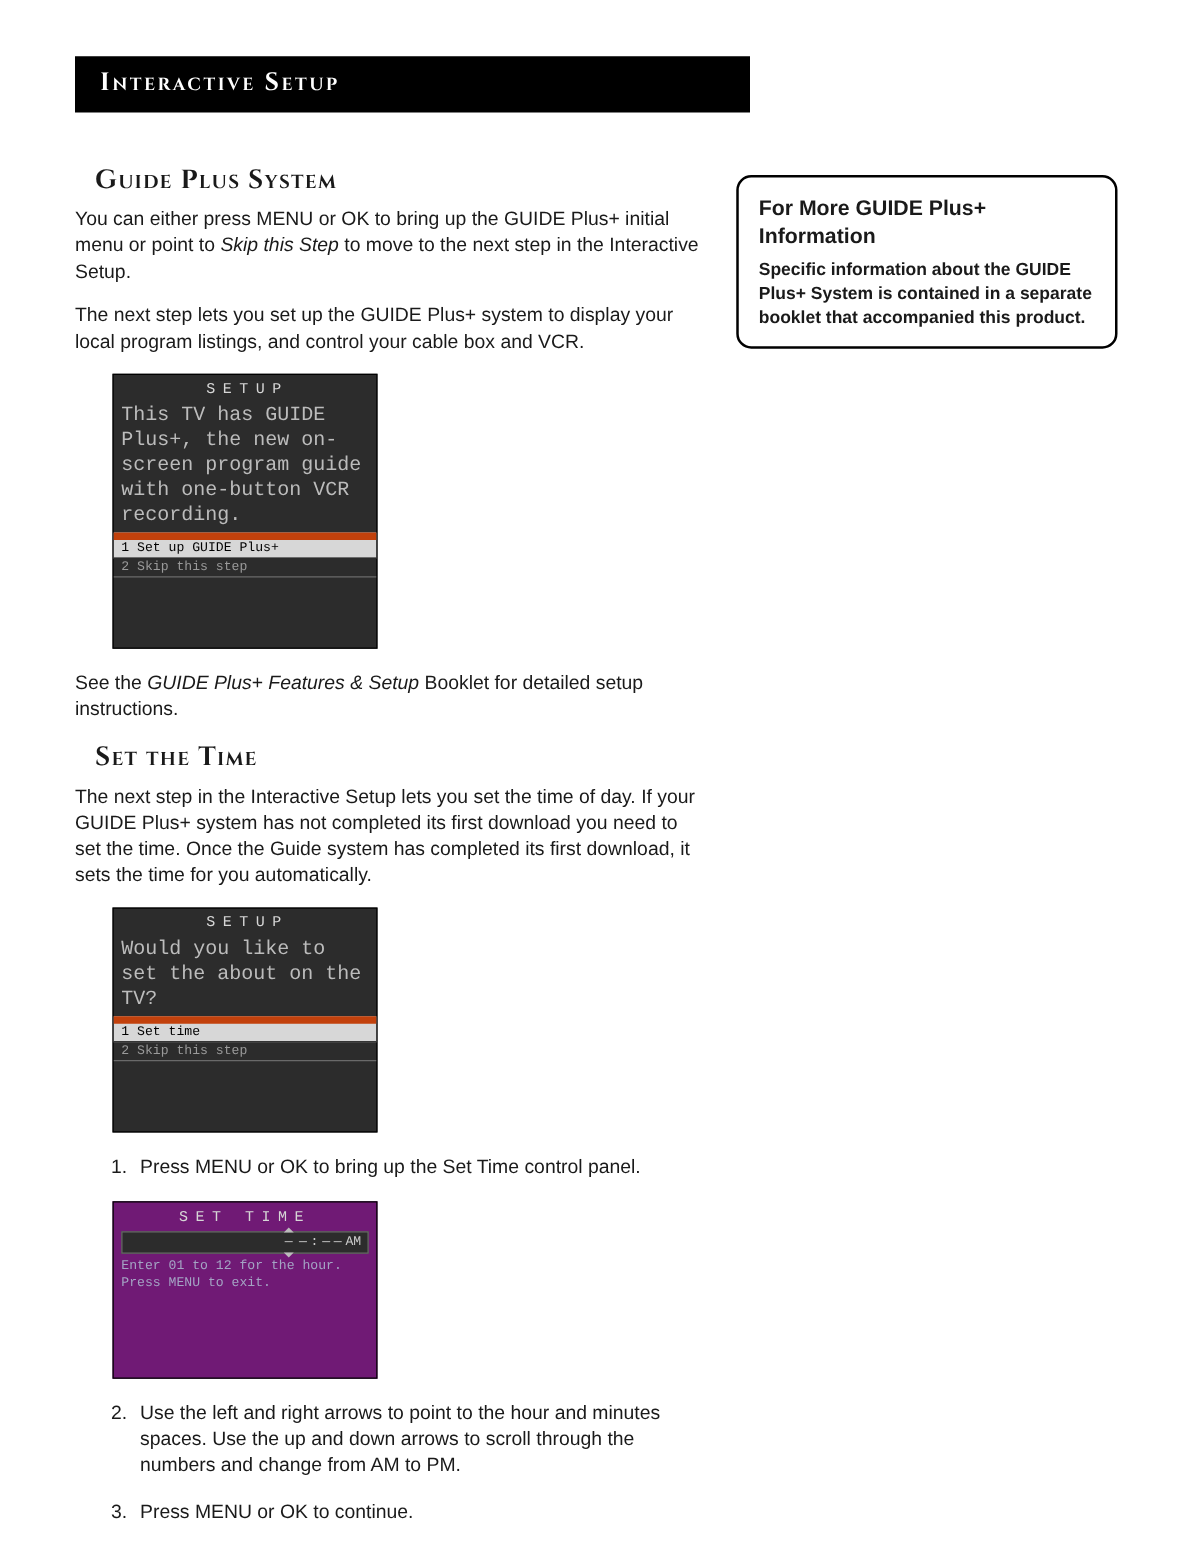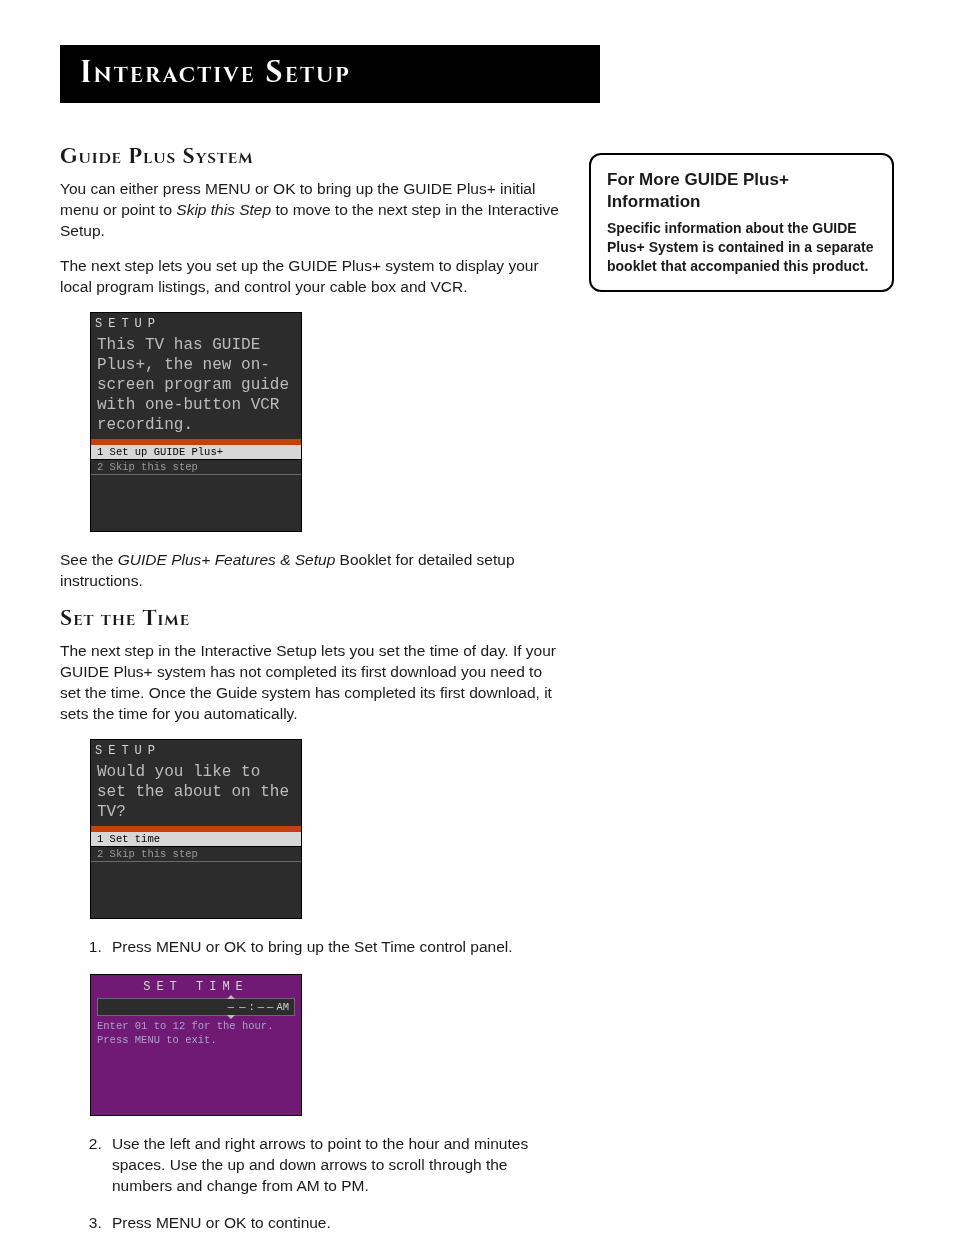--- a/index.html
+++ b/index.html
@@ -13,40 +13,40 @@
   .page {
     padding: 45px 60px 40px 60px;
     box-sizing: border-box;
   }
   .header-bar {
     background: #000;
     color: #fff;
     font-family: "Trajan Pro", "Cinzel", Georgia, serif;
     font-variant: small-caps;
     letter-spacing: 2px;
-    font-size: 30px;
+    font-size: 20px;
     font-weight: bold;
     padding: 8px 20px 10px 20px;
     margin-bottom: 40px;
     width: 500px;
   }
   .columns {
     display: flex;
     gap: 28px;
     align-items: flex-start;
   }
   .col-left { flex: 1; }
   .col-right { width: 305px; flex-shrink: 0; }
   .section-title {
     font-family: "Trajan Pro", "Cinzel", Georgia, serif;
     font-variant: small-caps;
     font-weight: bold;
     font-size: 21px;
     letter-spacing: 1px;
-    margin: 0 0 8px 0;
+    margin: 0 0 8px 16px;
   }
   .body-text {
     font-size: 15.5px;
     line-height: 1.35;
     margin: 0 0 14px 0;
   }
   .body-text em { font-style: italic; }
   .sidebar-box {
     border: 2px solid #000;
     border-radius: 12px;
@@ -68,21 +68,21 @@
   
   .tv-panel {
     width: 210px;
     background: #2c2c2c;
     margin-left: 30px;
     margin-bottom: 18px;
     border: 1px solid #000;
     padding-bottom: 56px;
   }
   .tv-title {
-    text-align: left;
+    text-align: center;
     letter-spacing: 6px;
     font-family: "Courier New", monospace;
     font-size: 12px;
     color: #d6d6d6;
     padding: 4px 0 2px 4px;
   }
   .tv-body {
     font-family: "Courier New", monospace;
     font-size: 16px;
     color: #bcbcbc;

